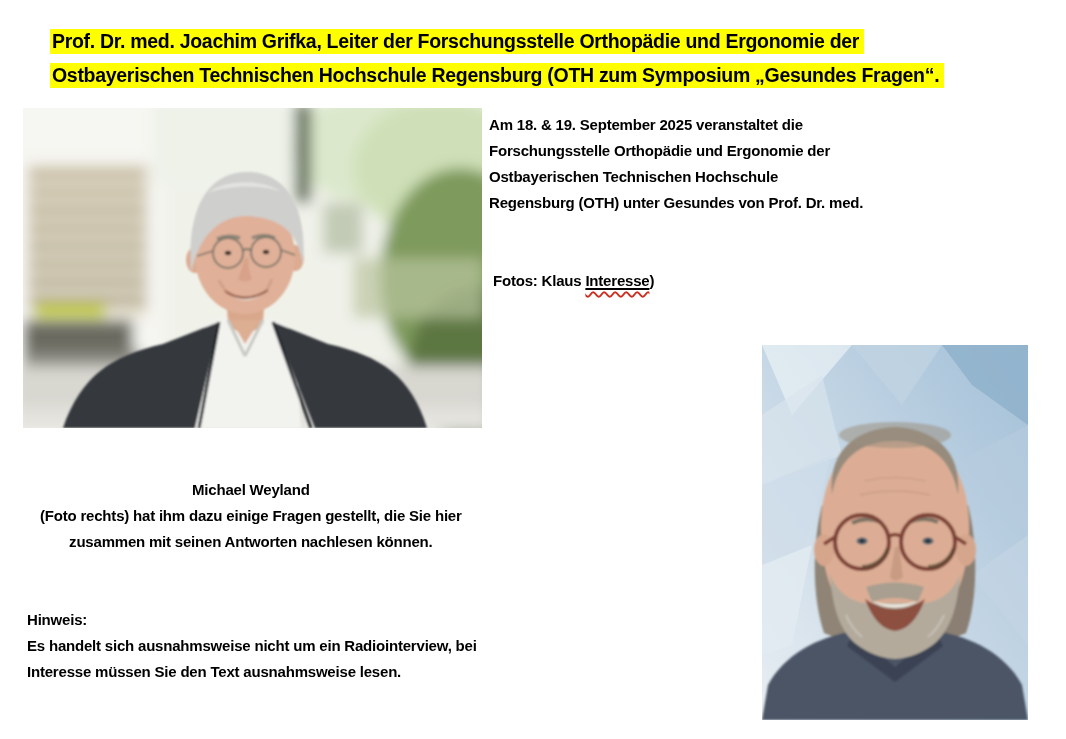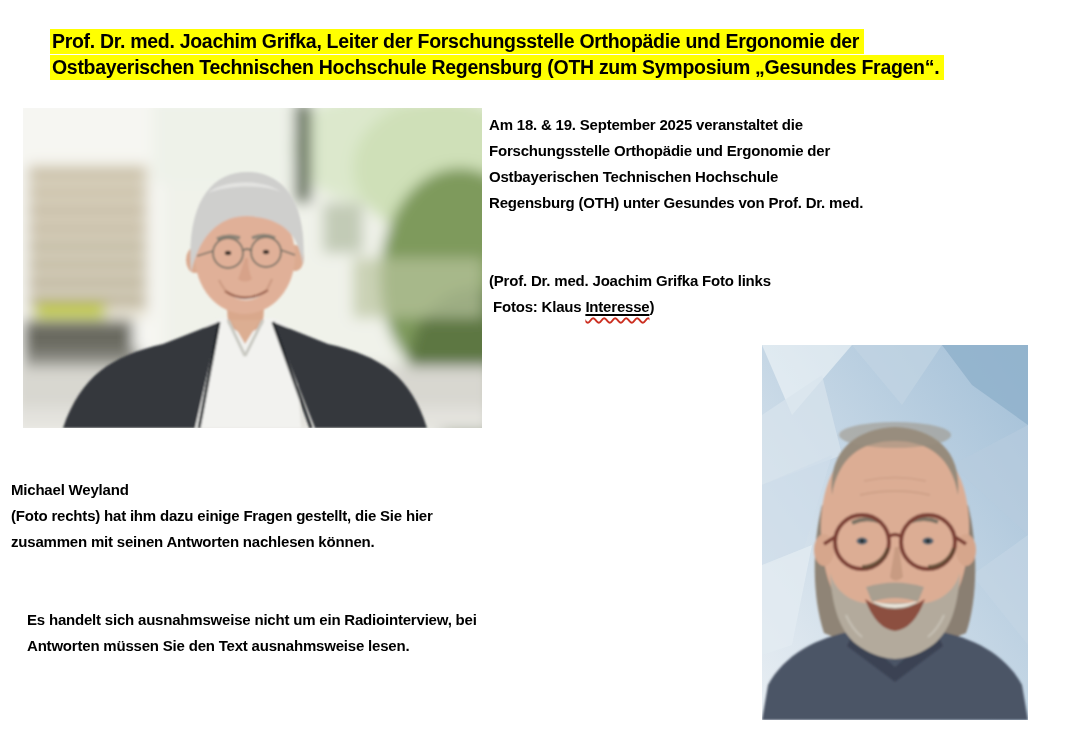--- a/index.html
+++ b/index.html
@@ -4,35 +4,35 @@
 <style>
   html,body { margin:0; padding:0; background:#ffffff; }
   .page {
     position:relative; width:1066px; height:739px; background:#ffffff;
     font-family:"Liberation Sans", sans-serif; font-weight:bold; color:#000000;
     overflow:hidden;
   }
   .line { white-space:pre; height:26px; line-height:26px; font-size:15px; letter-spacing:-0.2px; }
   
   .headline { position:absolute; left:25px; top:29px; }
-  .hl-line { height:26px;padding-left:25px; }
+  .hl-line { height:34px;padding-left:25px; }
   .hl {
     display:inline-block; height:25px; line-height:25px;
     background:#ffff00; padding:0 5px 0 2px;
     font-size:19.5px; letter-spacing:-0.3px; white-space:pre;
   }
   
   .photo { position:absolute; overflow:hidden; }
   .photo-grifka { left:23px; top:108px; width:459px; height:320px; }
   .photo-weyland { left:762px; top:345px; width:266px; height:375px; }
   .photo svg { display:block; width:100%; height:100%; }
   
   .intro   { position:absolute; left:489px; top:112px; }
   .caption { position:absolute; left:489px; top:268px; }
-  .weyland { position:absolute; left:11px;  top:477px; }
+  .weyland { position:absolute; left:40px;  top:477px;text-align:center; }
   .hinweis { position:absolute; left:27px;  top:607px; }
   .uword {
     text-decoration:underline; text-decoration-thickness:2px; text-underline-offset:2px;
   }
   .squiggle {
     text-decoration:underline wavy #cc2f21; text-decoration-thickness:1.5px;
     text-underline-offset:5px;
   }
 </style>
 </head>
@@ -130,21 +130,20 @@
   </div>
 
   <div class="intro">
     <div class="line">Am 18. &amp; 19. September 2025 veranstaltet die</div>
     <div class="line">Forschungsstelle Orthopädie und Ergonomie der</div>
     <div class="line">Ostbayerischen Technischen Hochschule</div>
     <div class="line">Regensburg (OTH) unter Gesundes von Prof. Dr. med.</div>
   </div>
 
   <div class="caption">
-    <div class="line">(Prof. Dr. med. Joachim Grifka Foto links</div>
     <div class="line"><span> Fotos: Klaus </span><span class="uword"><span class="squiggle">Interesse</span></span><span>)</span></div>
   </div>
 
   <div class="photo photo-weyland">
     <svg viewBox="0 0 266 375" preserveAspectRatio="none">
       <defs>
         <linearGradient id="bgGrad" x1="0" y1="1" x2="1" y2="0">
           <stop offset="0" stop-color="#e8eef3"></stop>
           <stop offset="1" stop-color="#a2bfd7"></stop>
         </linearGradient>
@@ -214,17 +213,18 @@
     </svg>
   </div>
 
   <div class="weyland">
     <div class="line">Michael Weyland</div>
     <div class="line">(Foto rechts) hat ihm dazu einige Fragen gestellt, die Sie hier</div>
     <div class="line">zusammen mit seinen Antworten nachlesen können.</div>
   </div>
 
   <div class="hinweis">
+    <div class="line">Hinweis:</div>
     <div class="line">Es handelt sich ausnahmsweise nicht um ein Radiointerview, bei</div>
-    <div class="line">Antworten müssen Sie den Text ausnahmsweise lesen.</div>
+    <div class="line">Interesse müssen Sie den Text ausnahmsweise lesen.</div>
   </div>
 
 </div>
 
 </body></html>

